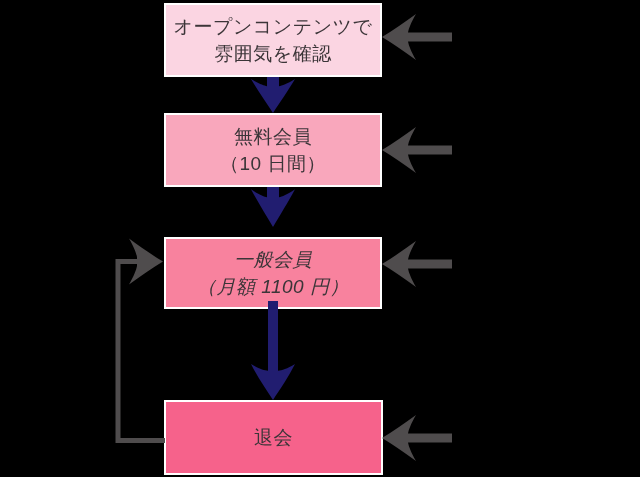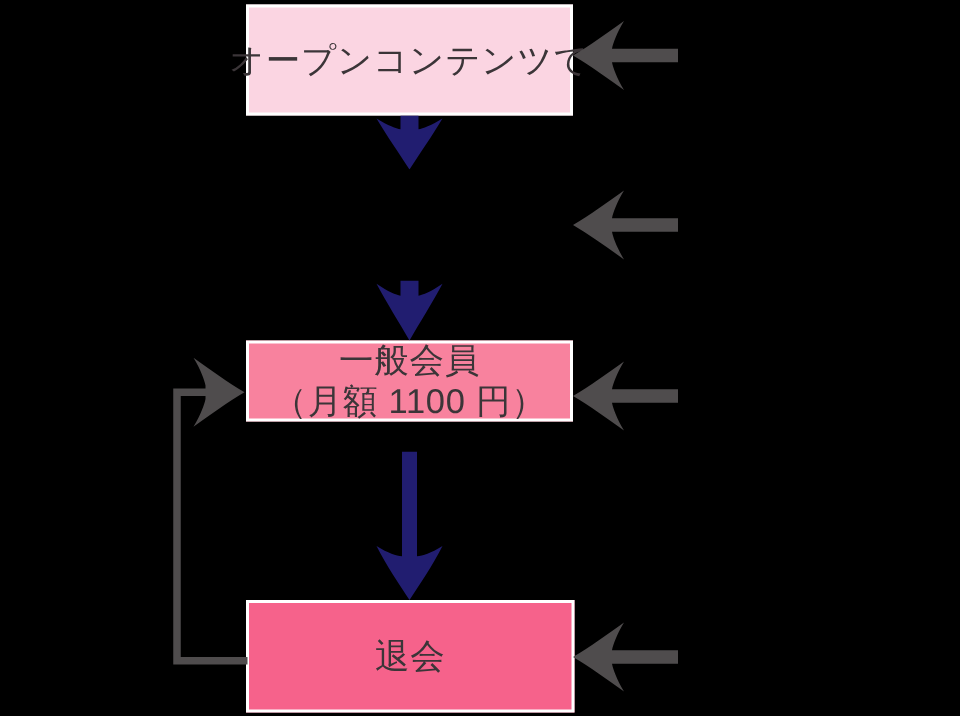--- a/index.html
+++ b/index.html
@@ -6,38 +6,43 @@
   .stage{
     position:relative;width:640px;height:477px;overflow:hidden;
     background:var(--background,#000);
     font-family:"Liberation Sans","DejaVu Sans",sans-serif;
   }
   .box{
     position:absolute;left:164px;width:218px;box-sizing:border-box;
     border:2px solid var(--box-border,#fff);
     display:flex;flex-direction:column;align-items:center;justify-content:center;
     text-align:center;color:var(--text,#3b3538);
-    font-size:23px;line-height:27px;letter-spacing:.5px;
+    font-size:19px;line-height:27px;letter-spacing:.5px;
   }
   .box .ln{display:block;white-space:nowrap;}
   .box1{top:3px;height:74px;background:var(--box1-fill,#fbd5e2);}
   .box2{top:113px;height:74px;background:var(--box2-fill,#f9a7bc);}
-  .box3{top:227px;height:54px;background:var(--box3-fill,#f8829e);}
+  .box3{top:237px;height:72px;background:var(--box3-fill,#f8829e);font-style:italic;}
   .box4{top:400px;height:75px;width:219px;background:var(--box4-fill,#f6628b);text-align:center;}
   svg.arrow{position:absolute;display:block;}
 </style>
 </head>
 <body>
 
 <div class="stage">
 
   <div class="box box1">
     <span class="ln">オープンコンテンツで</span>
+    <span class="ln">雰囲気を確認</span>
   </div>
 
+  <div class="box box2">
+    <span class="ln">無料会員</span>
+    <span class="ln">（10 日間）</span>
+  </div>
 
   <div class="box box3">
     <span class="ln">一般会員</span>
     <span class="ln">（月額 1100 円）</span>
   </div>
 
   <div class="box box4">
     <span class="ln">退会</span>
   </div>
 

